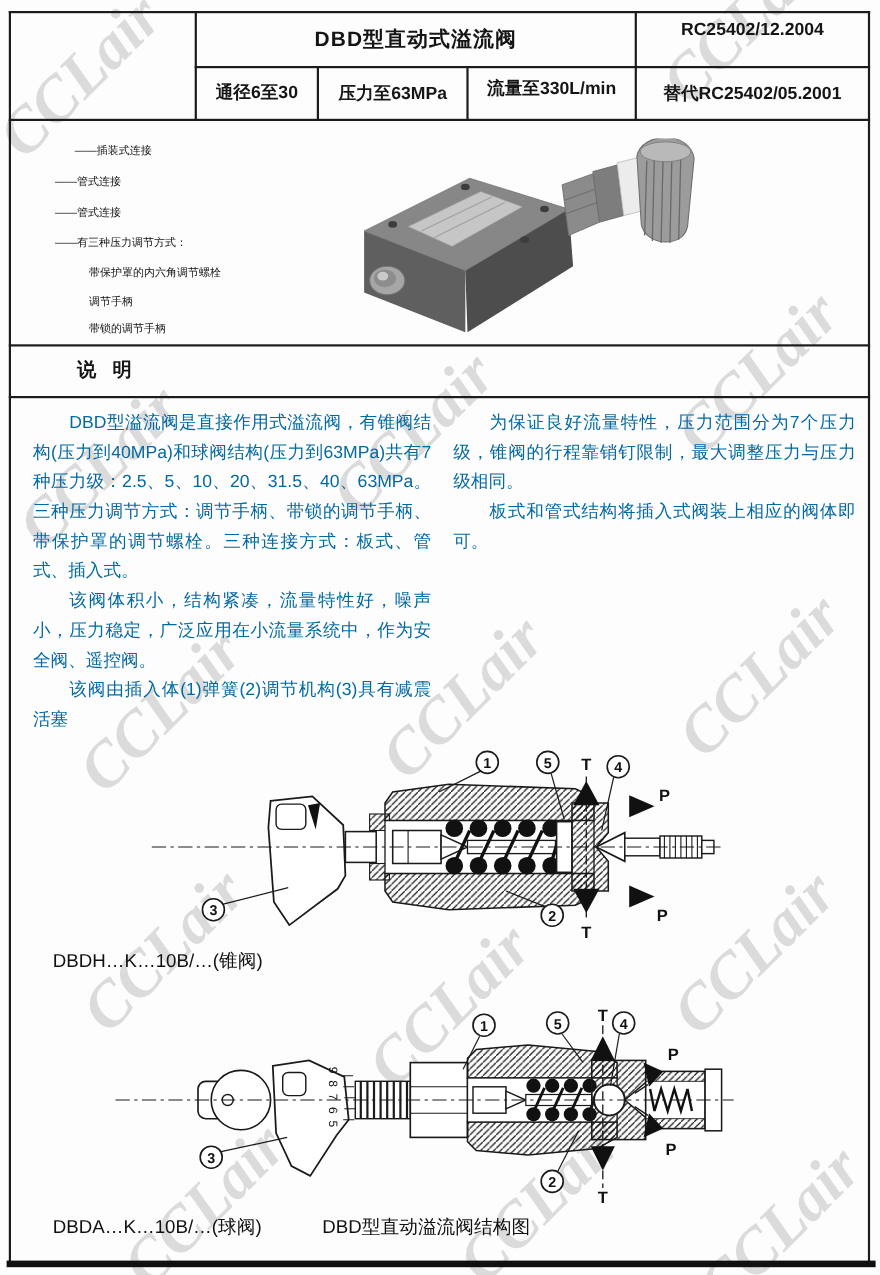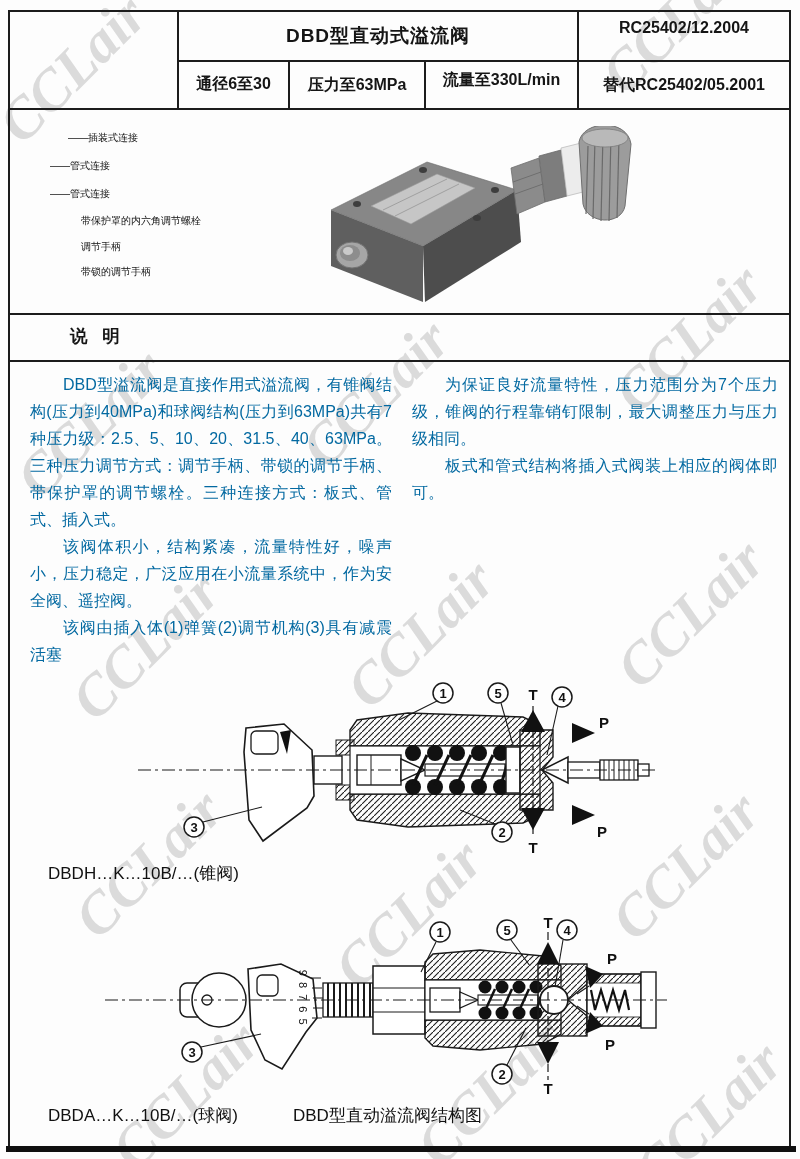--- a/index.html
+++ b/index.html
@@ -66,20 +66,21 @@
   <div class="cell spec-cell" style="left:579px;top:12px;width:210px;height:32px">RC25402/12.2004</div>
   <div class="cell spec-cell" style="left:179px;top:62px;width:109px;height:44px">通径6至30</div>
   <div class="cell spec-cell" style="left:290px;top:62px;width:134px;height:46px">压力至63MPa</div>
   <div class="cell spec-cell" style="left:426px;top:62px;width:151px;height:36px">流量至330L/min</div>
   <div class="cell spec-cell" style="left:579px;top:62px;width:210px;height:46px">替代RC25402/05.2001</div>
 
   <div class="feat">
     <div class="feat-line feat-first"><span>——</span><span>插装式连接</span></div>
     <div class="feat-line"><span>——</span><span>管式连接</span></div>
     <div class="feat-line"><span>——</span><span>管式连接</span></div>
+    <div class="feat-line"><span>——</span><span>有三种压力调节方式：</span></div>
     <div class="feat-sub">带保护罩的内六角调节螺栓</div>
     <div class="feat-sub">调节手柄</div>
     <div class="feat-sub">带锁的调节手柄</div>
   </div>
 
   <svg class="photo" style="left:325px;top:126px" width="335" height="178" viewBox="0 0 335 178">
     <g>
       <polygon points="6,84 98,120 98,176 6,140" fill="#5f5f5f"></polygon>
       <polygon points="98,120 192,64 196,116 100,176" fill="#4d4d4d"></polygon>
       <polygon points="6,84 102,36 192,64 98,120" fill="#878787" stroke="#6b6b6b" stroke-width="0.6"></polygon>

